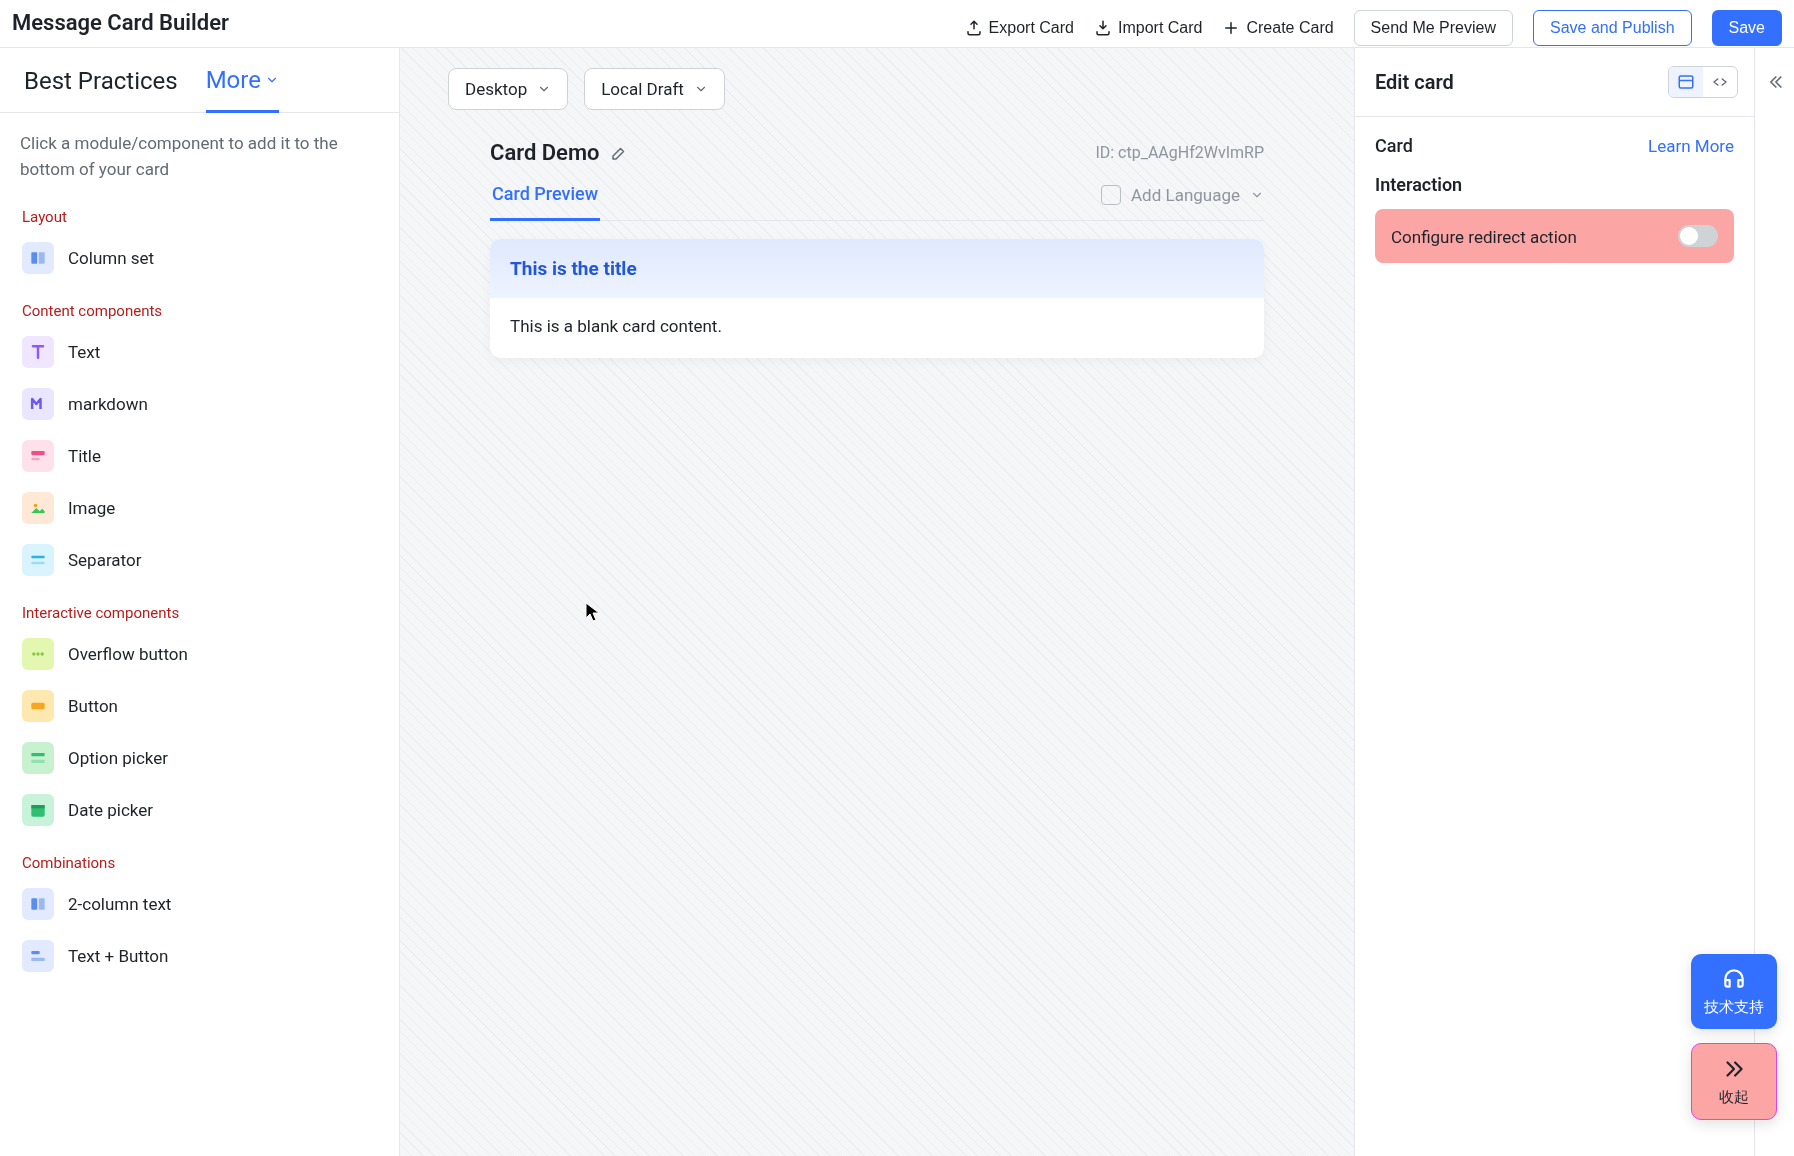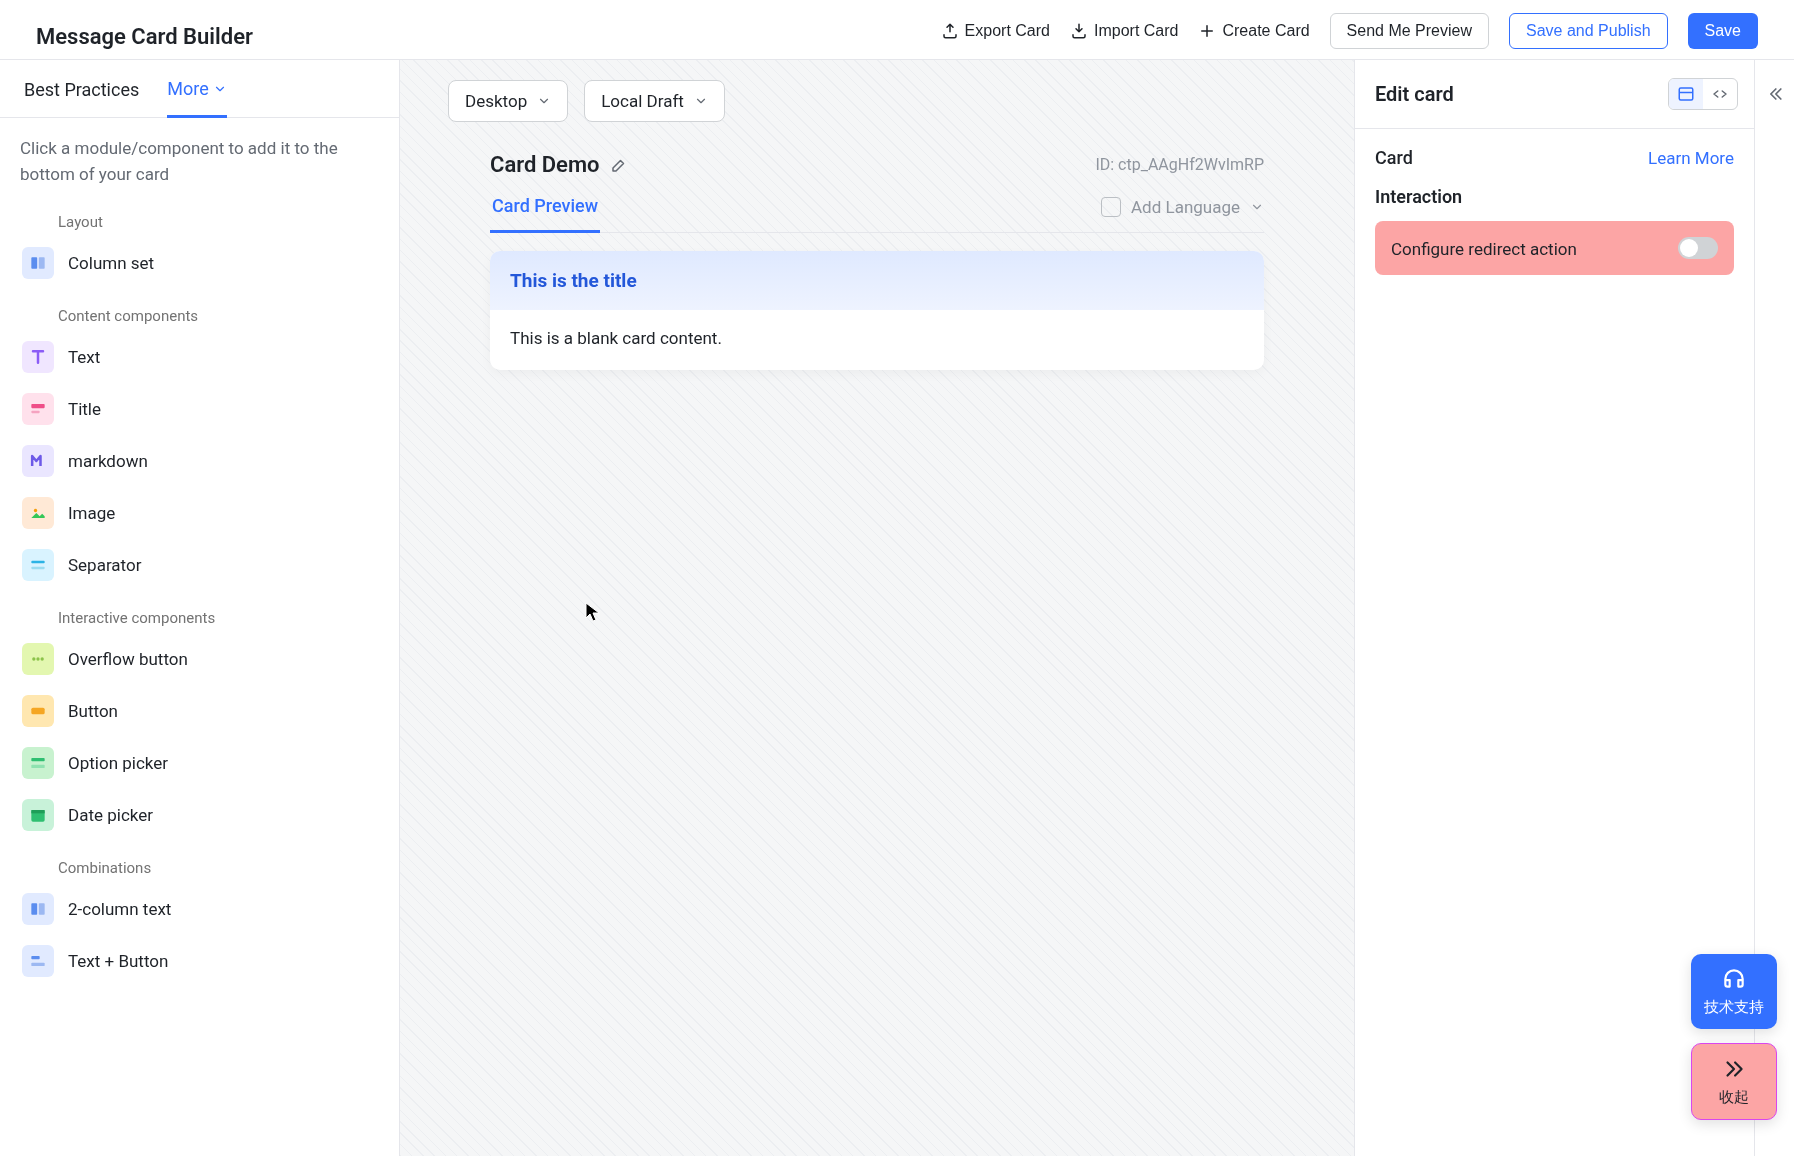--- a/index.html
+++ b/index.html
@@ -1,40 +1,40 @@
 <!DOCTYPE html>
 <html><head>
 <meta charset="utf-8">
 <style>
 * { box-sizing: border-box; margin: 0; padding: 0; }
 body { font-family: -apple-system, BlinkMacSystemFont, "Segoe UI", Roboto, Helvetica, Arial, sans-serif; font-size: 14px; color: #1f2329; background: #fff; overflow: hidden; }
 .app { display: flex; flex-direction: column; height: 1156px; width: 1794px; }
 
 
-.topbar { display: flex; align-items: flex-end; justify-content: space-between; padding: 10px 36px; border-bottom: 1px solid #e5e6eb; height: 60px; }
+.topbar { display: flex; align-items: flex-start; justify-content: space-between; padding: 10px 12px; border-bottom: 1px solid #e5e6eb; height: 48px; }
 .topbar-title { font-size: 22px; font-weight: 600; }
 .topbar-actions { display: flex; align-items: center; gap: 20px; }
 .link-btn { display: inline-flex; align-items: center; gap: 6px; font-size: 16px; color: #1f2329; cursor: pointer; background: none; border: none; }
 .link-btn svg { width: 18px; height: 18px; stroke: #1f2329; fill: none; stroke-width: 2; }
 .btn { display: inline-flex; align-items: center; padding: 8px 16px; font-size: 16px; border-radius: 6px; cursor: pointer; border: 1px solid transparent; }
 .btn-outline { border-color: #d0d3d6; background: #fff; color: #1f2329; }
 .btn-outline-primary { border-color: #3370ff; color: #3370ff; background: #fff; }
 .btn-primary { background: #3370ff; color: #fff; }
 
 
 .main { flex: 1; display: flex; min-height: 0; }
 
 
 .sidebar { width: 400px; border-right: 1px solid #e5e6eb; display: flex; flex-direction: column; }
 .sidebar-tabs { display: flex; gap: 28px; padding: 18px 24px 0 24px; border-bottom: 1px solid #e5e6eb; }
-.sidebar-tab { font-size: 18px; color: #1f2329; padding-bottom: 16px; cursor: pointer; display: inline-flex; align-items: center; gap: 4px; }
+.sidebar-tab { font-size: 24px; color: #1f2329; padding-bottom: 16px; cursor: pointer; display: inline-flex; align-items: center; gap: 4px; }
 .sidebar-tab.active { color: #3370ff; border-bottom: 3px solid #3370ff; margin-bottom: -1px; }
 .sidebar-hint { padding: 18px 20px 8px 20px; color: #646a73; font-size: 17px; line-height: 1.5; }
 .sidebar-scroll { flex: 1; overflow-y: auto; padding-bottom: 20px; }
-.section-label { padding: 18px 22px 6px 22px; color: #737373; font-size: 15px; margin-left: 36px; }
+.section-label { padding: 18px 22px 6px 22px; color: #b91c1c; font-size: 15px; }
 .comp-row { display: flex; align-items: center; gap: 14px; padding: 10px 22px; cursor: pointer; font-size: 17px; }
 .comp-icon { width: 32px; height: 32px; border-radius: 6px; display: flex; align-items: center; justify-content: center; flex-shrink: 0; }
 .comp-icon svg { width: 20px; height: 20px; }
 
 
 .canvas { flex: 1; background: #f5f6f7; background-image: repeating-linear-gradient(45deg, #eceef1 0 1px, transparent 1px 8px); display: flex; flex-direction: column; padding: 0; min-width: 0; }
 .canvas-toolbar { display: flex; gap: 16px; padding: 20px 48px; }
 .select-box { display: inline-flex; align-items: center; gap: 10px; padding: 10px 16px; background: #fff; border: 1px solid #d0d3d6; border-radius: 8px; font-size: 17px; cursor: pointer; }
 .card-area { padding: 10px 90px; }
 .card-header-row { display: flex; align-items: center; justify-content: space-between; margin-bottom: 18px; }
@@ -158,35 +158,35 @@
         <div class="section-label">Content components</div>
         <div class="comp-row">
           <div class="comp-icon icn-text">
               <svg viewBox="0 0 24 24">
                 <path d="M6 5h12M12 5v14" stroke="#8b5cf6" stroke-width="3" stroke-linecap="round"></path>
               </svg>
             </div>
           <span>Text</span>
         </div>
         <div class="comp-row">
+          <div class="comp-icon icn-markdown">
+              <svg viewBox="0 0 24 24">
+                <path d="M5 18V6l5 6 5-6v12" stroke="#6d5ae8" stroke-width="3" fill="none" stroke-linejoin="round"></path>
+              </svg>
+            </div>
+          <span>markdown</span>
+        </div>
+        <div class="comp-row">
           <div class="comp-icon icn-title">
               <svg viewBox="0 0 24 24">
                 <rect x="4" y="6" width="16" height="5" rx="1" fill="#ef4e88"></rect>
                 <rect x="4" y="14" width="10" height="3" rx="1" fill="#f5a3c0"></rect>
               </svg>
             </div>
           <span>Title</span>
-        </div>
-        <div class="comp-row">
-          <div class="comp-icon icn-markdown">
-              <svg viewBox="0 0 24 24">
-                <path d="M5 18V6l5 6 5-6v12" stroke="#6d5ae8" stroke-width="3" fill="none" stroke-linejoin="round"></path>
-              </svg>
-            </div>
-          <span>markdown</span>
         </div>
         <div class="comp-row">
           <div class="comp-icon icn-image">
               <svg viewBox="0 0 24 24">
                 <circle cx="9" cy="9" r="2" fill="#f59e0b"></circle>
                 <path d="M4 18l6-6 4 4 3-3 3 3v2H4z" fill="#34c759"></path>
               </svg>
             </div>
           <span>Image</span>
         </div>

